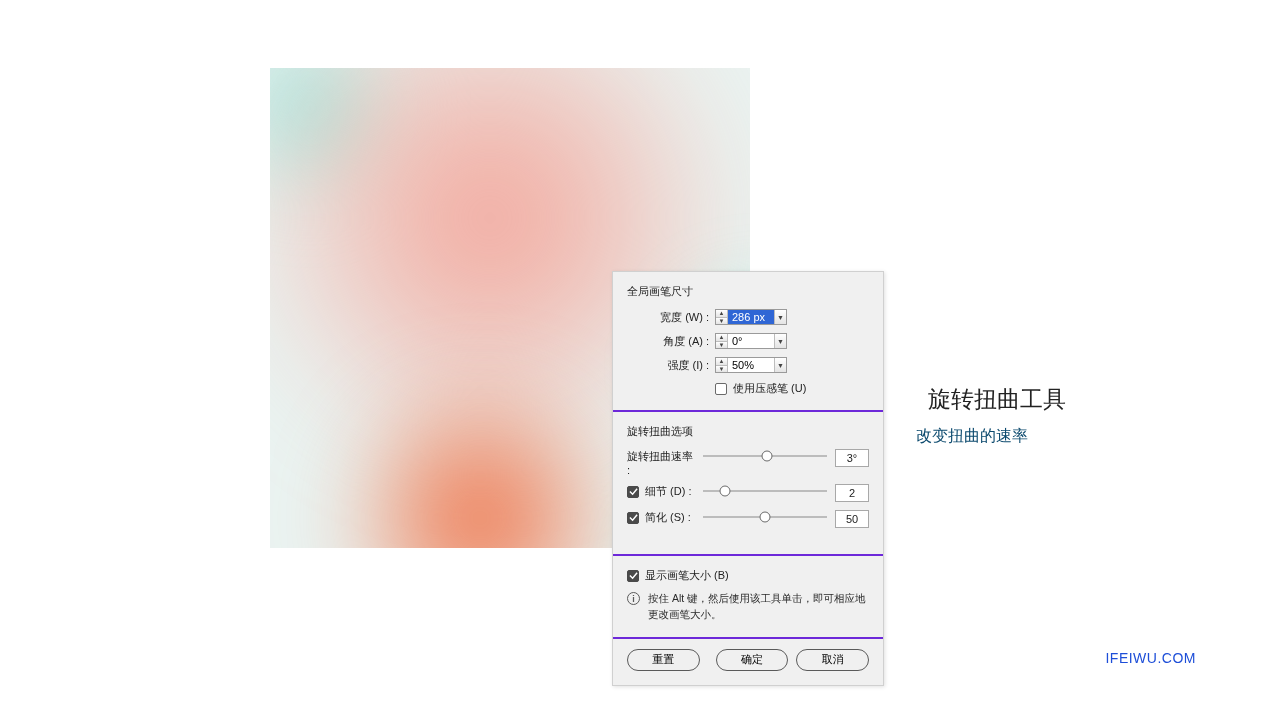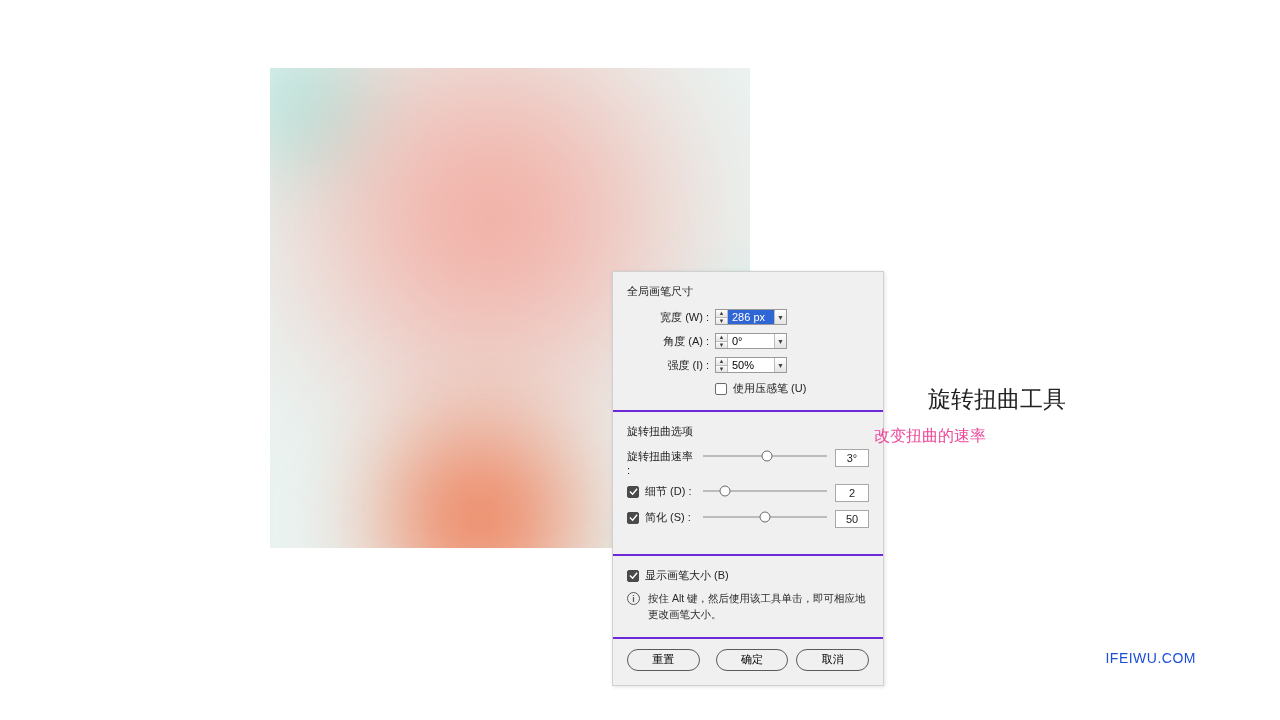--- a/index.html
+++ b/index.html
@@ -159,22 +159,22 @@
   }
   .btn.primary { border-width: 1.5px; font-weight:500; }
   .button-row .spacer { flex:1; }
 
   
   .side-title {
     position:absolute; left: 928px; top: 384px;
     font-size: 23px; color:#222;
   }
   .side-sub {
-    position:absolute; left: 874px; top: 426px;
-    font-size: 16px; color:#ec4899;
+    position:absolute; left: 916px; top: 426px;
+    font-size: 16px; color:#0c4a6e;
   }
   .watermark {
     position:absolute; right: 84px; bottom: 54px;
     font-size: 14px; letter-spacing: 0.5px;
     color: #1d4ed8; font-weight: 500; text-align: right;
   }
 </style>
 </head>
 <body>
 

